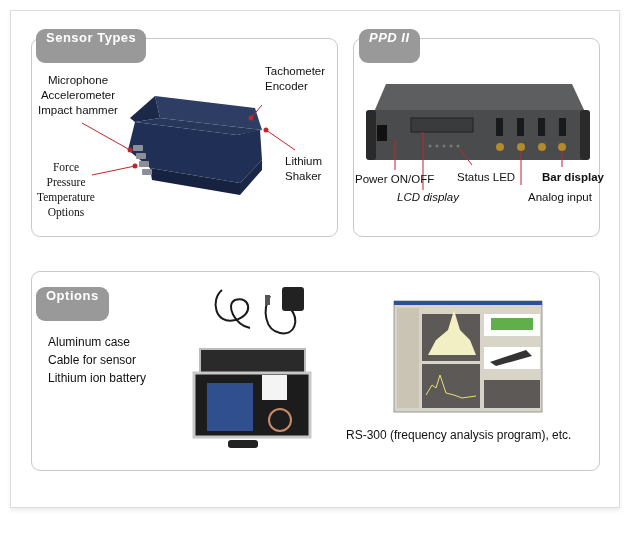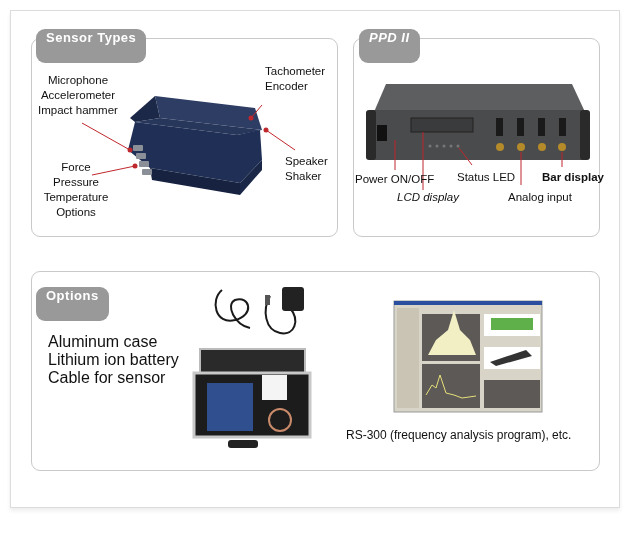--- a/index.html
+++ b/index.html
@@ -2,49 +2,49 @@
 <html><head>
 <meta charset="utf-8">
 <style>
   html,body{margin:0;padding:0;background:#fff;}
   body{width:627px;height:534px;position:relative;overflow:hidden;font-family:"Liberation Sans",sans-serif;color:#111;}
   .outer{position:absolute;left:10px;top:10px;width:608px;height:496px;border:1px solid #dcdcdc;box-shadow:0 3px 4px #eee;background:#fff;}
   .panel{position:absolute;border:1px solid #c9c9c9;border-radius:9px;background:#fff;}
   .badge{position:absolute;height:34px;line-height:18px;padding:0 10px;border-radius:9px;background:#999;color:#fff;font-weight:bold;font-size:13px;letter-spacing:0.5px;}
   .lbl{position:absolute;font-size:11.5px;line-height:15px;color:#111;white-space:nowrap;}
   .center{text-align:center;}
-  .opt-list{position:absolute;left:48px;top:333px;font-size:16px;line-height:18px;}
+  .opt-list{position:absolute;left:48px;top:333px;font-size:12px;line-height:18px;}
   .opt-list div{white-space:nowrap;}
   svg{position:absolute;overflow:visible;}
 </style>
 </head>
 <body>
 
 <div class="outer"></div>
 
 <div class="panel" style="left:31px;top:38px;width:305px;height:197px;"></div>
 <div class="badge" style="left:36px;top:29px;">Sensor Types</div>
 
 <div class="lbl center" style="left:36px;top:73px;width:84px;">
   <div>Microphone</div>
   <div>Accelerometer</div>
   <div>Impact hammer</div>
 </div>
-<div class="lbl center" style="left:38px;top:160px;width:76px;">
+<div class="lbl center" style="left:28px;top:160px;width:76px;font-family:Liberation Serif, serif;">
   <div>Force</div>
   <div>Pressure</div>
   <div>Temperature</div>
   <div>Options</div>
 </div>
 <div class="lbl" style="left:265px;top:64px;">
   <div>Tachometer</div>
   <div>Encoder</div>
 </div>
 <div class="lbl" style="left:285px;top:154px;">
-  <div>Speaker</div>
+  <div>Lithium</div>
   <div>Shaker</div>
 </div>
 
 <svg style="left:0;top:0;" width="627" height="534">
   <polygon points="155,96 255,108 262,130 160,118" fill="#2e3d64"></polygon>
   <polygon points="135,122 160,118 262,130 237,135" fill="#27365b"></polygon>
   <polygon points="130,118 155,96 160,118 135,122" fill="#1c2848"></polygon>
   <polygon points="135,122 237,135 260,130 262,160 240,183 150,168 128,150" fill="#1f2f55"></polygon>
   <polygon points="150,168 240,183 240,195 152,180" fill="#16223f"></polygon>
   <polygon points="240,183 262,160 262,170 240,195" fill="#1a2747"></polygon>
@@ -102,30 +102,30 @@
     <line x1="423" y1="132" x2="423" y2="190"></line>
     <line x1="459" y1="148" x2="472" y2="165"></line>
     <line x1="521" y1="152" x2="521" y2="185"></line>
     <line x1="562" y1="152" x2="562" y2="167"></line>
   </g>
 </svg>
 
 <div class="lbl" style="left:355px;top:172px;">Power ON/OFF</div>
 <div class="lbl" style="left:397px;top:190px;font-style:italic;">LCD display</div>
 <div class="lbl" style="left:457px;top:170px;">Status LED</div>
-<div class="lbl" style="left:508px;top:190px;">Analog input</div>
+<div class="lbl" style="left:528px;top:190px;">Analog input</div>
 <div class="lbl" style="left:542px;top:170px;font-weight:bold;">Bar display</div>
 
 <div class="panel" style="left:31px;top:271px;width:567px;height:198px;"></div>
 <div class="badge" style="left:36px;top:263px;margin-top:24px;">Options</div>
 
 <div class="opt-list">
   <div>Aluminum case</div>
+  <div>Cable for sensor</div>
   <div>Lithium ion battery</div>
-  <div>Cable for sensor</div>
 </div>
 
 <svg style="left:0;top:0;" width="627" height="534">
   <g stroke="#1a1a1a" stroke-width="2" fill="none">
     <path d="M222,290 C210,300 215,325 235,320 C255,315 250,295 235,300 C225,305 235,325 250,328"></path>
     <path d="M270,296 C262,310 265,330 280,333 C295,336 300,320 290,308"></path>
   </g>
   <rect x="282" y="287" width="22" height="24" rx="3" fill="#222"></rect>
   <rect x="265" y="295" width="5" height="10" fill="#555"></rect>
 </svg>

